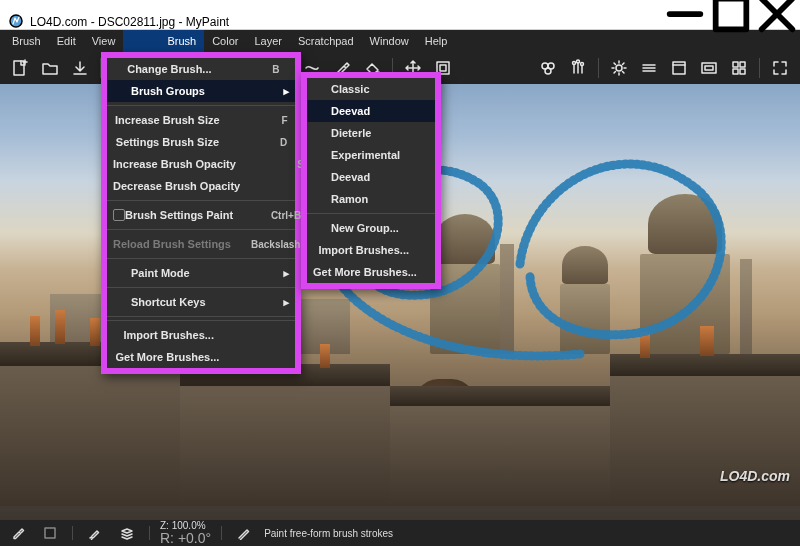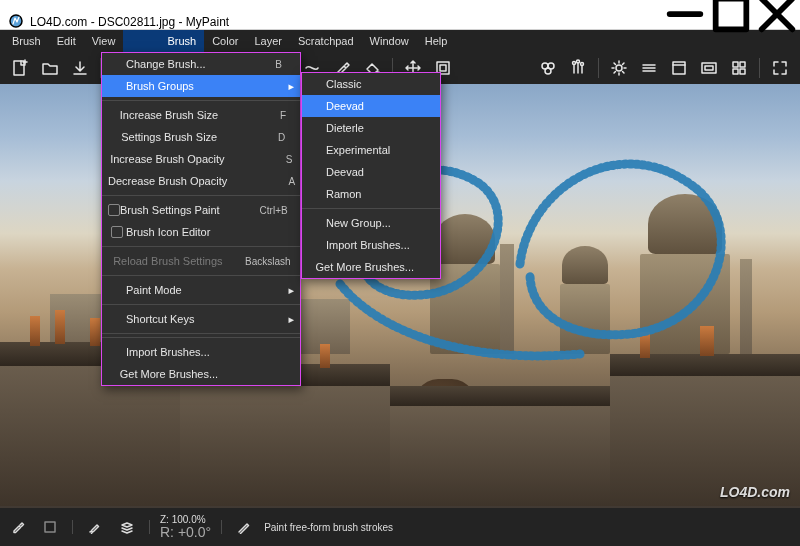--- a/index.html
+++ b/index.html
@@ -37,40 +37,40 @@
   .buildings-front { position:absolute; left:0; right:0; bottom:18px; height:200px; }
   .fbldg { position:absolute; bottom:0; background:linear-gradient(#6a5d4d,#3e342a); }
   .roof { position:absolute; background:linear-gradient(#4e4336,#2e261e); }
   .chimney { position:absolute; width:10px; background:linear-gradient(#c97a3f,#7a4521); }
   .trees { position:absolute; left:0; right:0; bottom:55px; height:90px; }
   .tree { position:absolute; bottom:0; border-radius:40% 40% 20% 20%; background:radial-gradient(circle at 40% 30%, #5b4430, #2f2417); }
   .stroke { position:absolute; opacity:.92; filter: blur(.3px); }
   .stroke path { stroke:#2a7eb5; stroke-width:9; fill:none; stroke-linecap:round; stroke-dasharray:2 4; }
 
   
-  .menu { position: absolute; background: #2f2f2f; color: #e6e6e6; font-size: 11px; border: 1px solid #d946ef; box-shadow: 2px 4px 10px rgba(0,0,0,.5); z-index: 50; }
+  .menu { position: absolute; background: #2f2f2f; color: #e6e6e6; font-size: 11px; border: 6px solid #d946ef; box-shadow: 2px 4px 10px rgba(0,0,0,.5); z-index: 50; font-weight: bold; }
   .menu .row { display: flex; align-items: center; height: 22px; padding: 0 6px 0 6px; white-space: nowrap; cursor: default; }
-  .menu .row.highlight { background: #3b82f6; color: #fff; }
+  .menu .row.highlight { background: #0f172a; color: #fff; }
   .menu .row.disabled { color: #7a7a7a; }
   .menu .row .chk { width: 18px; display: inline-flex; align-items: center; justify-content: center; }
   .menu .row .lbl { flex: 1; padding-right: 20px; }
   .menu .row .accel { color: #bfbfbf; min-width: 48px; text-align: right; font-size: 10px; }
   .menu .row.highlight .accel { color:#fff; }
   .menu .row .sub { width: 12px; text-align: right; }
   .menu .divider { height: 1px; background: #4a4a4a; margin: 3px 0; }
   .chkbox { width:12px; height:12px; border:1px solid #888; border-radius:2px; }
 
   
-  .statusbar { position: absolute; left: 0; right: 0; bottom: 0; height: 38px; background: #232323; display: flex; align-items: center; color: #ddd; font-size: 10px; padding: 0 6px; gap: 8px; }
+  .statusbar { position: absolute; left: 0; right: 0; bottom: 0; height: 26px; background: #232323; display: flex; align-items: center; color: #ddd; font-size: 10px; padding: 0 6px; gap: 8px; }
   .statusbar .sbtn { width: 24px; height: 20px; display: flex; align-items: center; justify-content: center; }
   .statusbar .sep { width:1px; height:14px; background:#4a4a4a; margin:0 2px; }
   .statusbar svg { width:14px; height:14px; }
   .statusbar .zoom { line-height:1; }
   .statusbar .zoom small { display:block; font-size:14px; color:#aaa; }
-  .watermark { position:absolute; right:10px; bottom:24px; color:rgba(255,255,255,.85); font-size:14px; font-style:italic; font-weight:600; text-shadow:0 1px 2px #000; }
+  .watermark { position:absolute; right:10px; bottom:40px; color:rgba(255,255,255,.85); font-size:14px; font-style:italic; font-weight:600; text-shadow:0 1px 2px #000; }
 
   svg { stroke: currentColor; fill: none; stroke-width: 1.5; stroke-linecap: round; stroke-linejoin: round; }
 </style>
 </head>
 <body>
 
 <div class="titlebar">
   <svg class="icon" viewBox="0 0 16 16">
       <circle cx="8" cy="8" r="6" fill="#5aa0d8"></circle>
       <path d="M5 11 L7 5 L9 9 L11 4" stroke="#fff" stroke-width="1.2" fill="none"></path>
@@ -335,28 +335,20 @@
     </div>
     <div class="divider"></div>
     <div class="row">
       <span class="chk">
         <span class="chkbox"></span>
       </span>
       <span class="lbl">Brush Settings Paint</span>
       <span class="accel">Ctrl+B</span>
       <span class="sub"></span>
     </div>
-    <div class="row">
-      <span class="chk">
-        <span class="chkbox"></span>
-      </span>
-      <span class="lbl">Brush Icon Editor</span>
-      <span class="accel"></span>
-      <span class="sub"></span>
-    </div>
     <div class="divider"></div>
     <div class="row disabled">
       <span class="chk"></span>
       <span class="lbl">Reload Brush Settings</span>
       <span class="accel">Backslash</span>
       <span class="sub"></span>
     </div>
     <div class="divider"></div>
     <div class="row">
       <span class="chk"></span>

